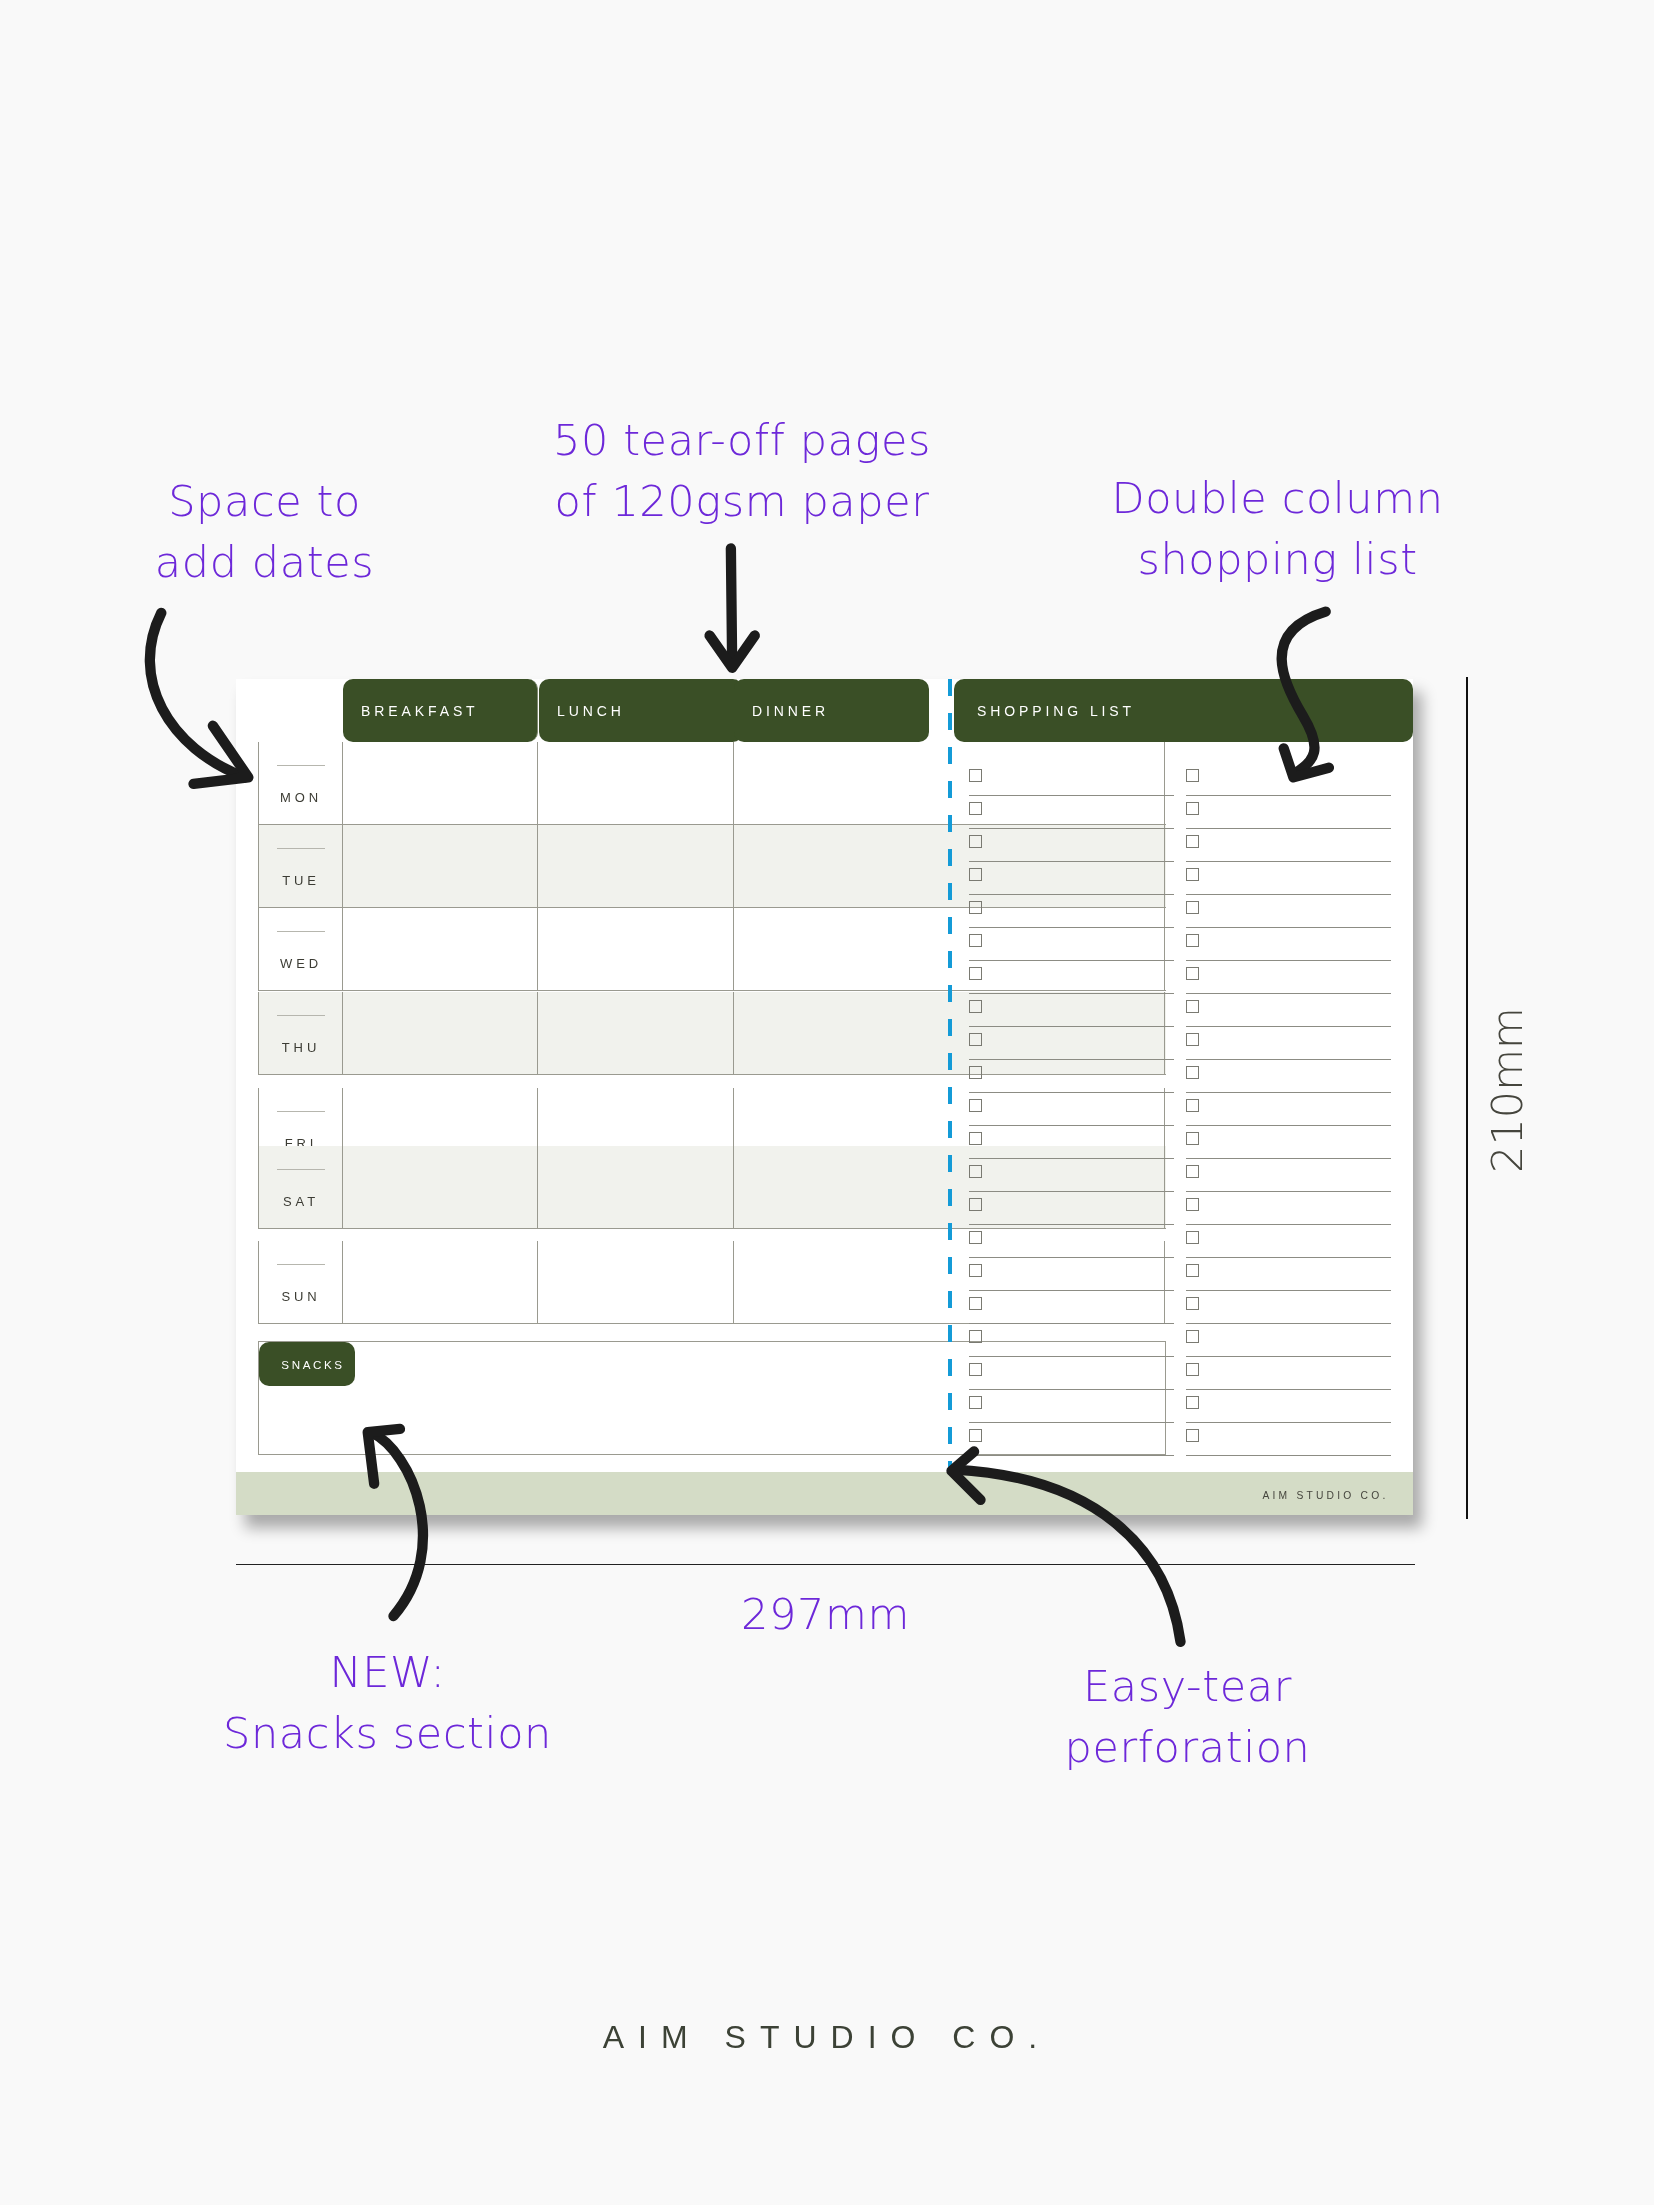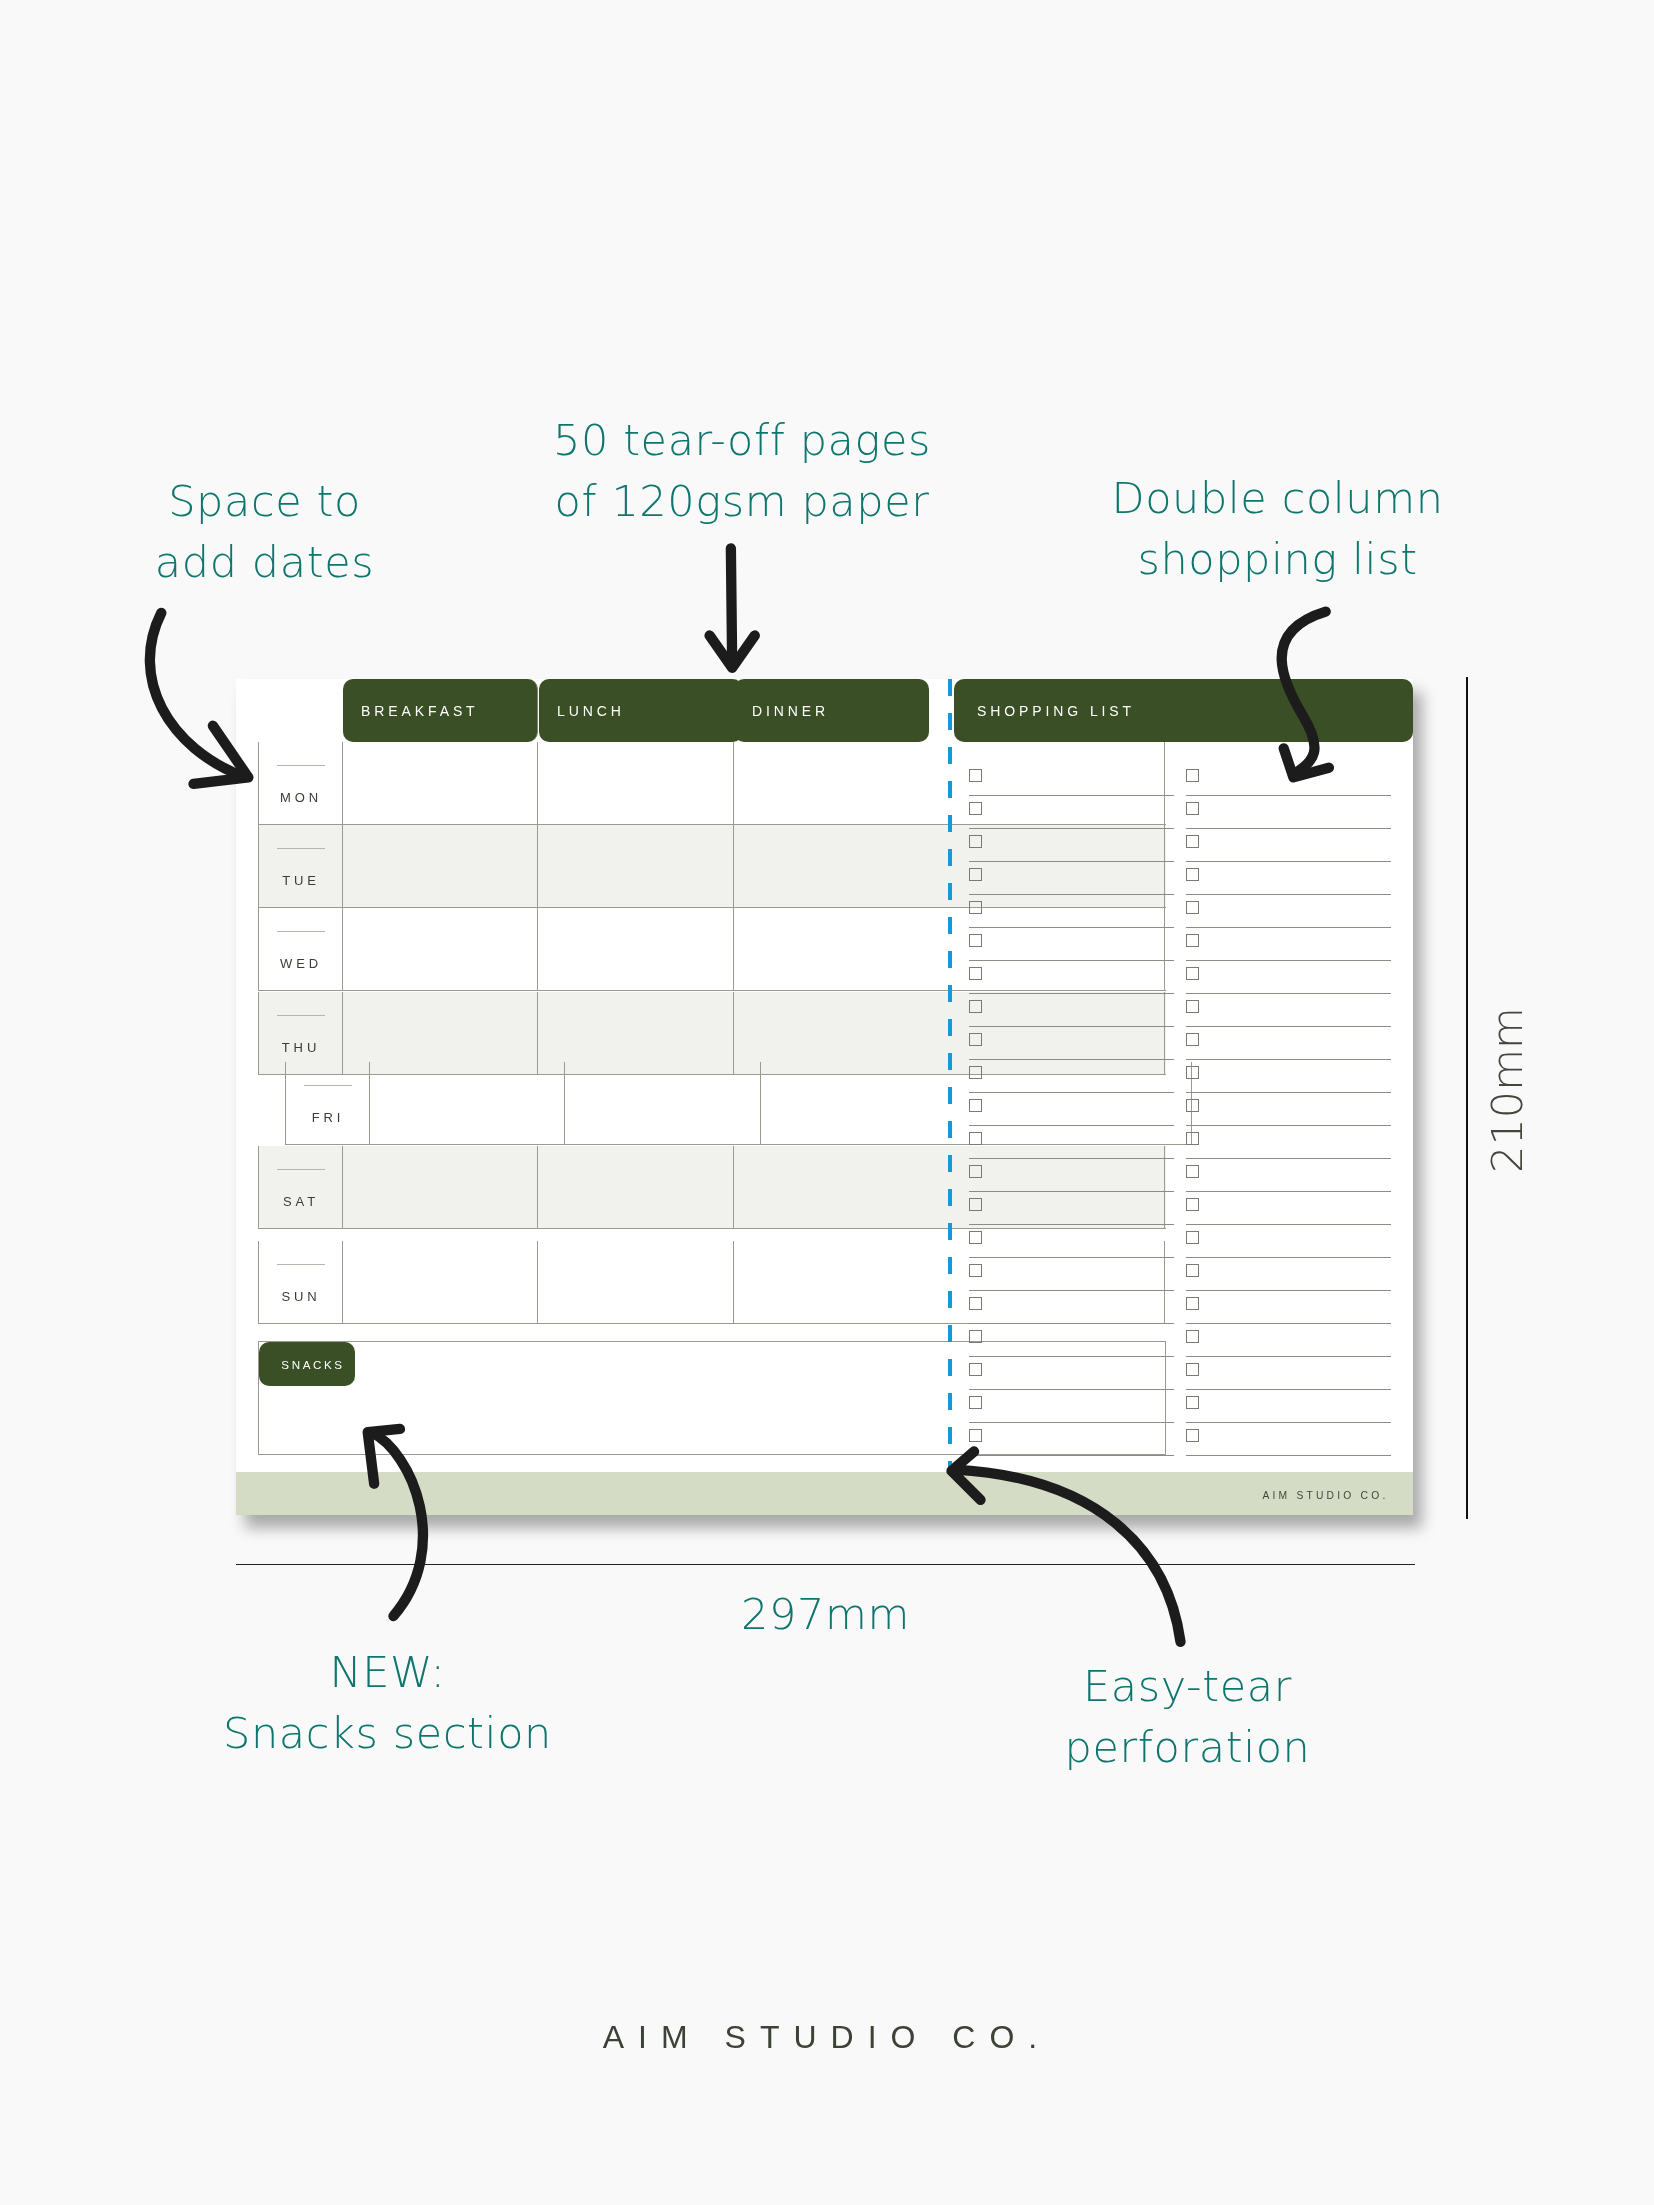--- a/index.html
+++ b/index.html
@@ -1,18 +1,18 @@
 <!DOCTYPE html>
 <html style="font-size:10.3px"><head>
 <meta charset="utf-8">
 <style>
   html, body { margin:0; padding:0; }
   body { width:1654px; height:2205px; background:#f9f9f9; position:relative; overflow:hidden;
          font-family:"Liberation Sans", sans-serif; color:#45453d; }
-  .callout { position:absolute; text-align:center; font-size:43px; line-height:61px; color:#0f766e;
+  .callout { position:absolute; text-align:center; font-size:43px; line-height:61px; color:#6d28d9;
              font-family:"DejaVu Sans", sans-serif; font-weight:300; letter-spacing:0.6px; }
   .callout span { display:block; }
   
   .paper { position:absolute; left:236px; top:679px; width:1177px; height:836px; background:#fff;
            box-shadow: 9px 13px 14px rgba(0,0,0,0.32); }
   .green { background:#3a4f26; color:#fff;border-radius:10px; }
   .hdr { position:absolute; top:0; height:63px; display:flex; align-items:center; font-size:14px;
          letter-spacing:3.9px; padding-left:18px; box-sizing:border-box; }
   .grid { position:absolute; left:22px; top:63px; width:908px; }
   .row { position:absolute; left:0; height:83px; width:908px; border-bottom:1.3px solid #9a9a90; box-sizing:border-box; }
@@ -109,21 +109,21 @@
     </div>
     <div class="row alt" style="top:250px;">
       <div class="daycell">
           <div class="dateline"></div>
           <div class="dayname">THU</div>
         </div>
       <div class="vcell" style="left:85px;width:194px;"></div>
       <div class="vcell" style="left:281px;width:194px;"></div>
       <div class="vcell" style="left:476px;width:430px;"></div>
     </div>
-    <div class="row" style="top:320px;margin-left:27px;">
+    <div class="row" style="top:346px;">
       <div class="daycell">
           <div class="dateline"></div>
           <div class="dayname">FRI</div>
         </div>
       <div class="vcell" style="left:85px;width:194px;"></div>
       <div class="vcell" style="left:281px;width:194px;"></div>
       <div class="vcell" style="left:476px;width:430px;"></div>
     </div>
     <div class="row alt" style="top:404px;">
       <div class="daycell">

